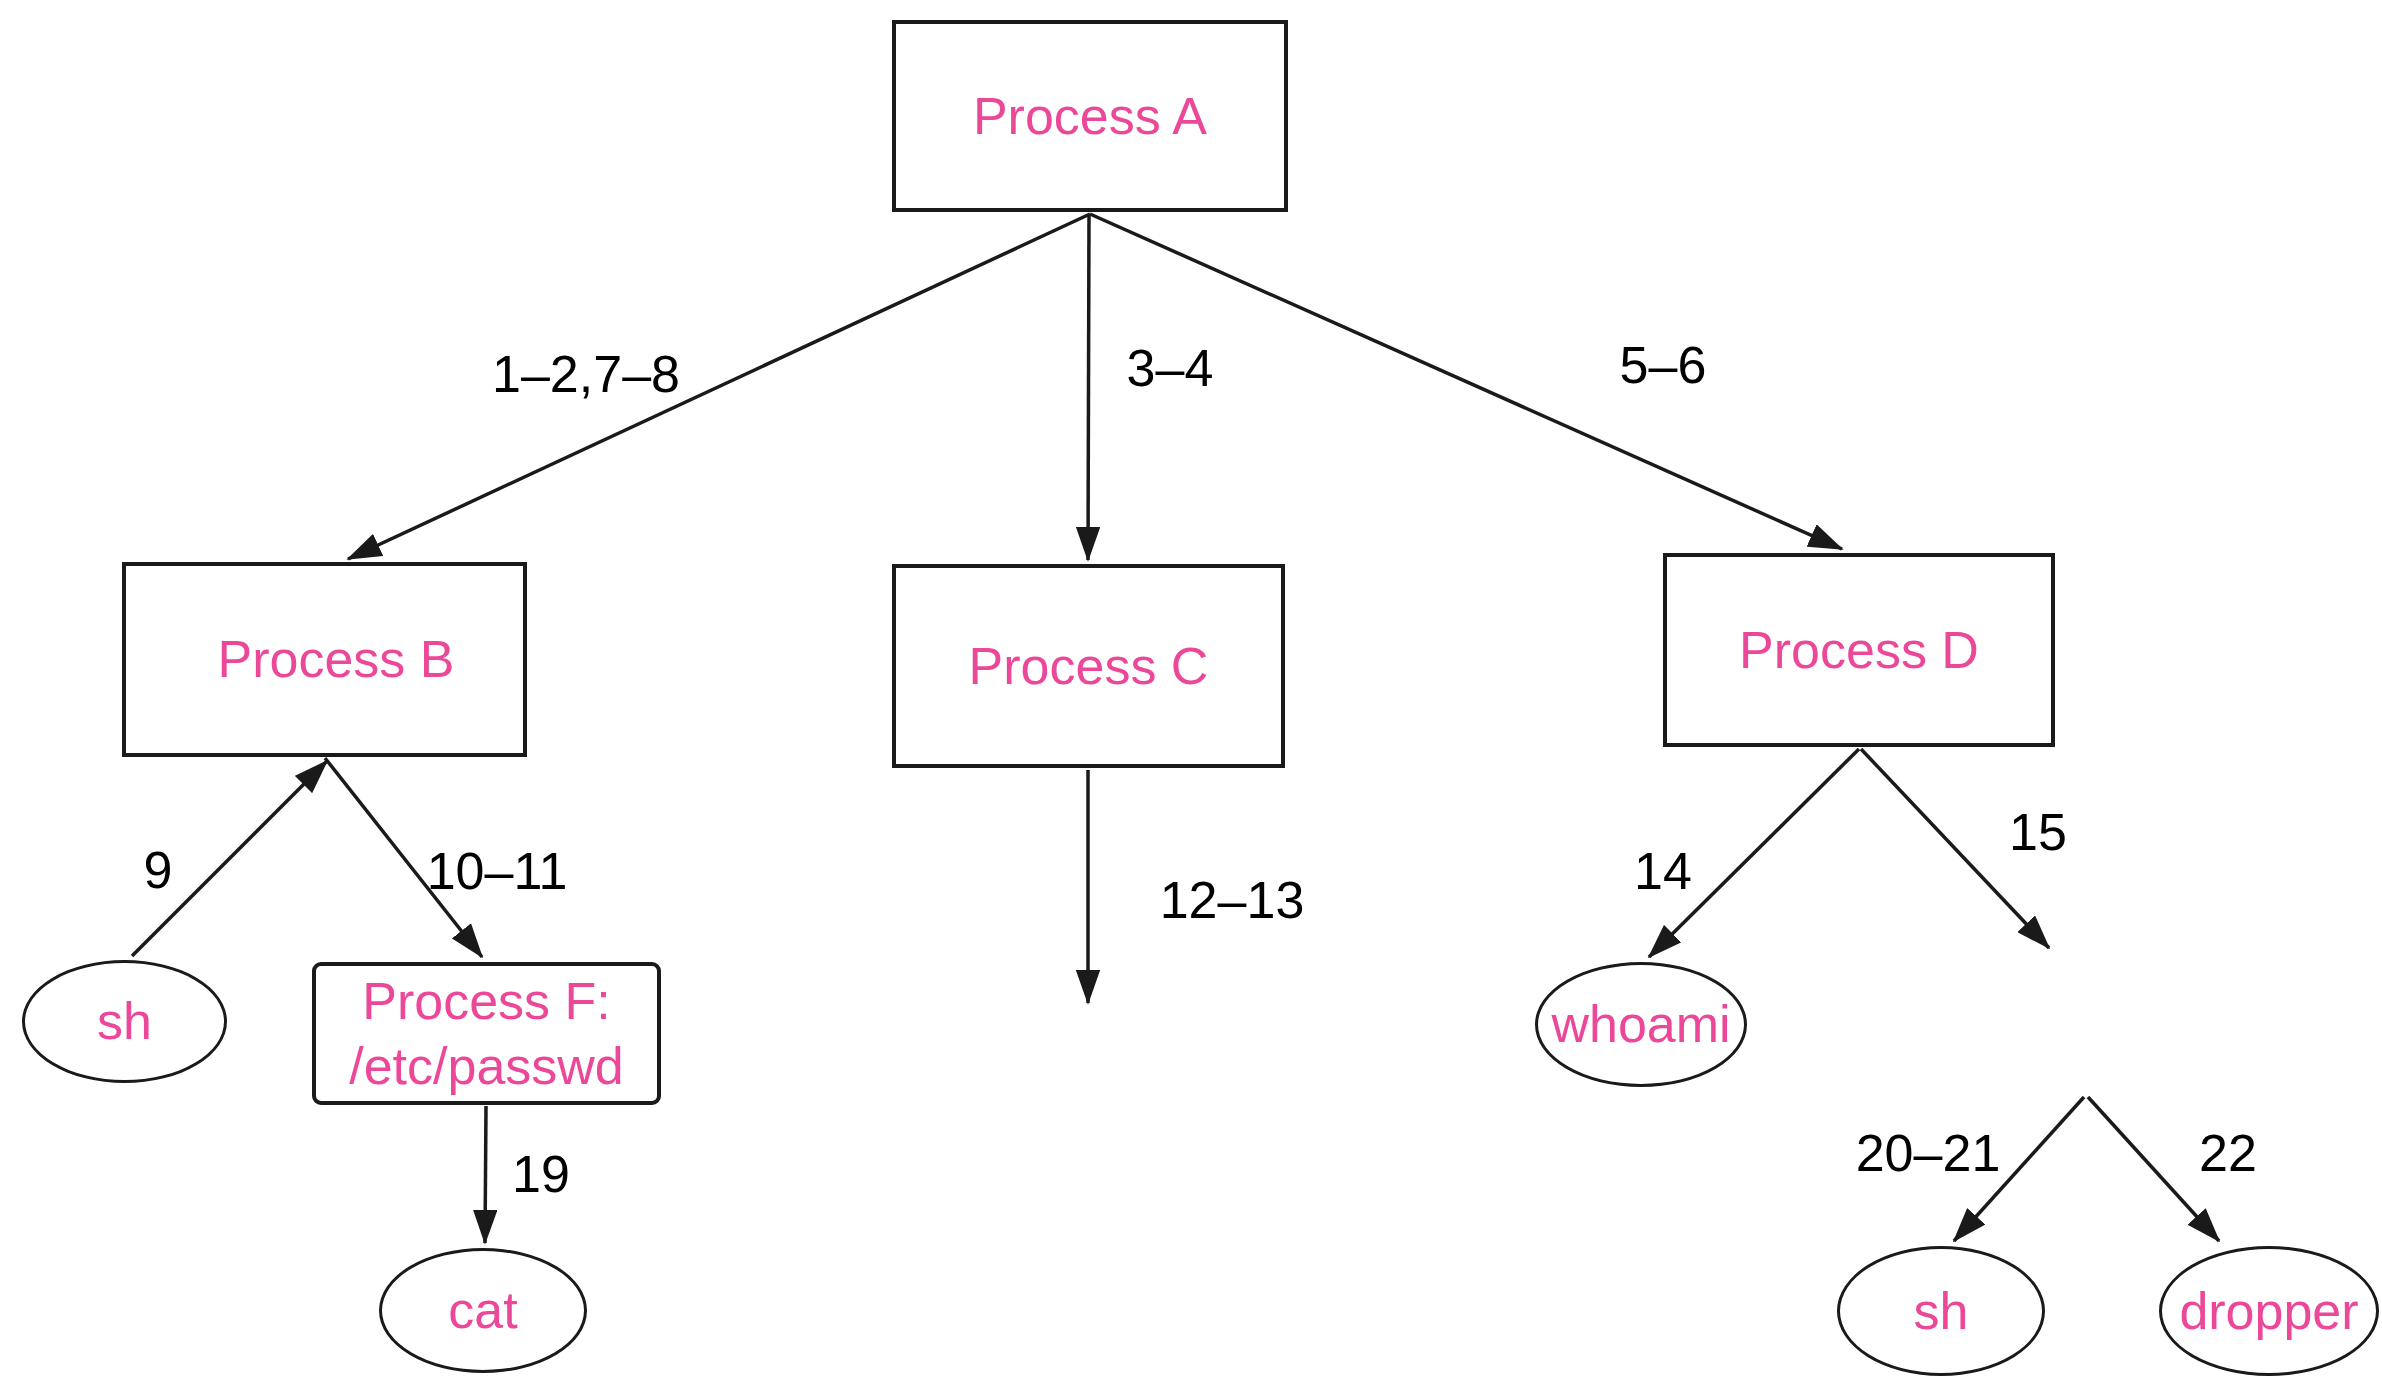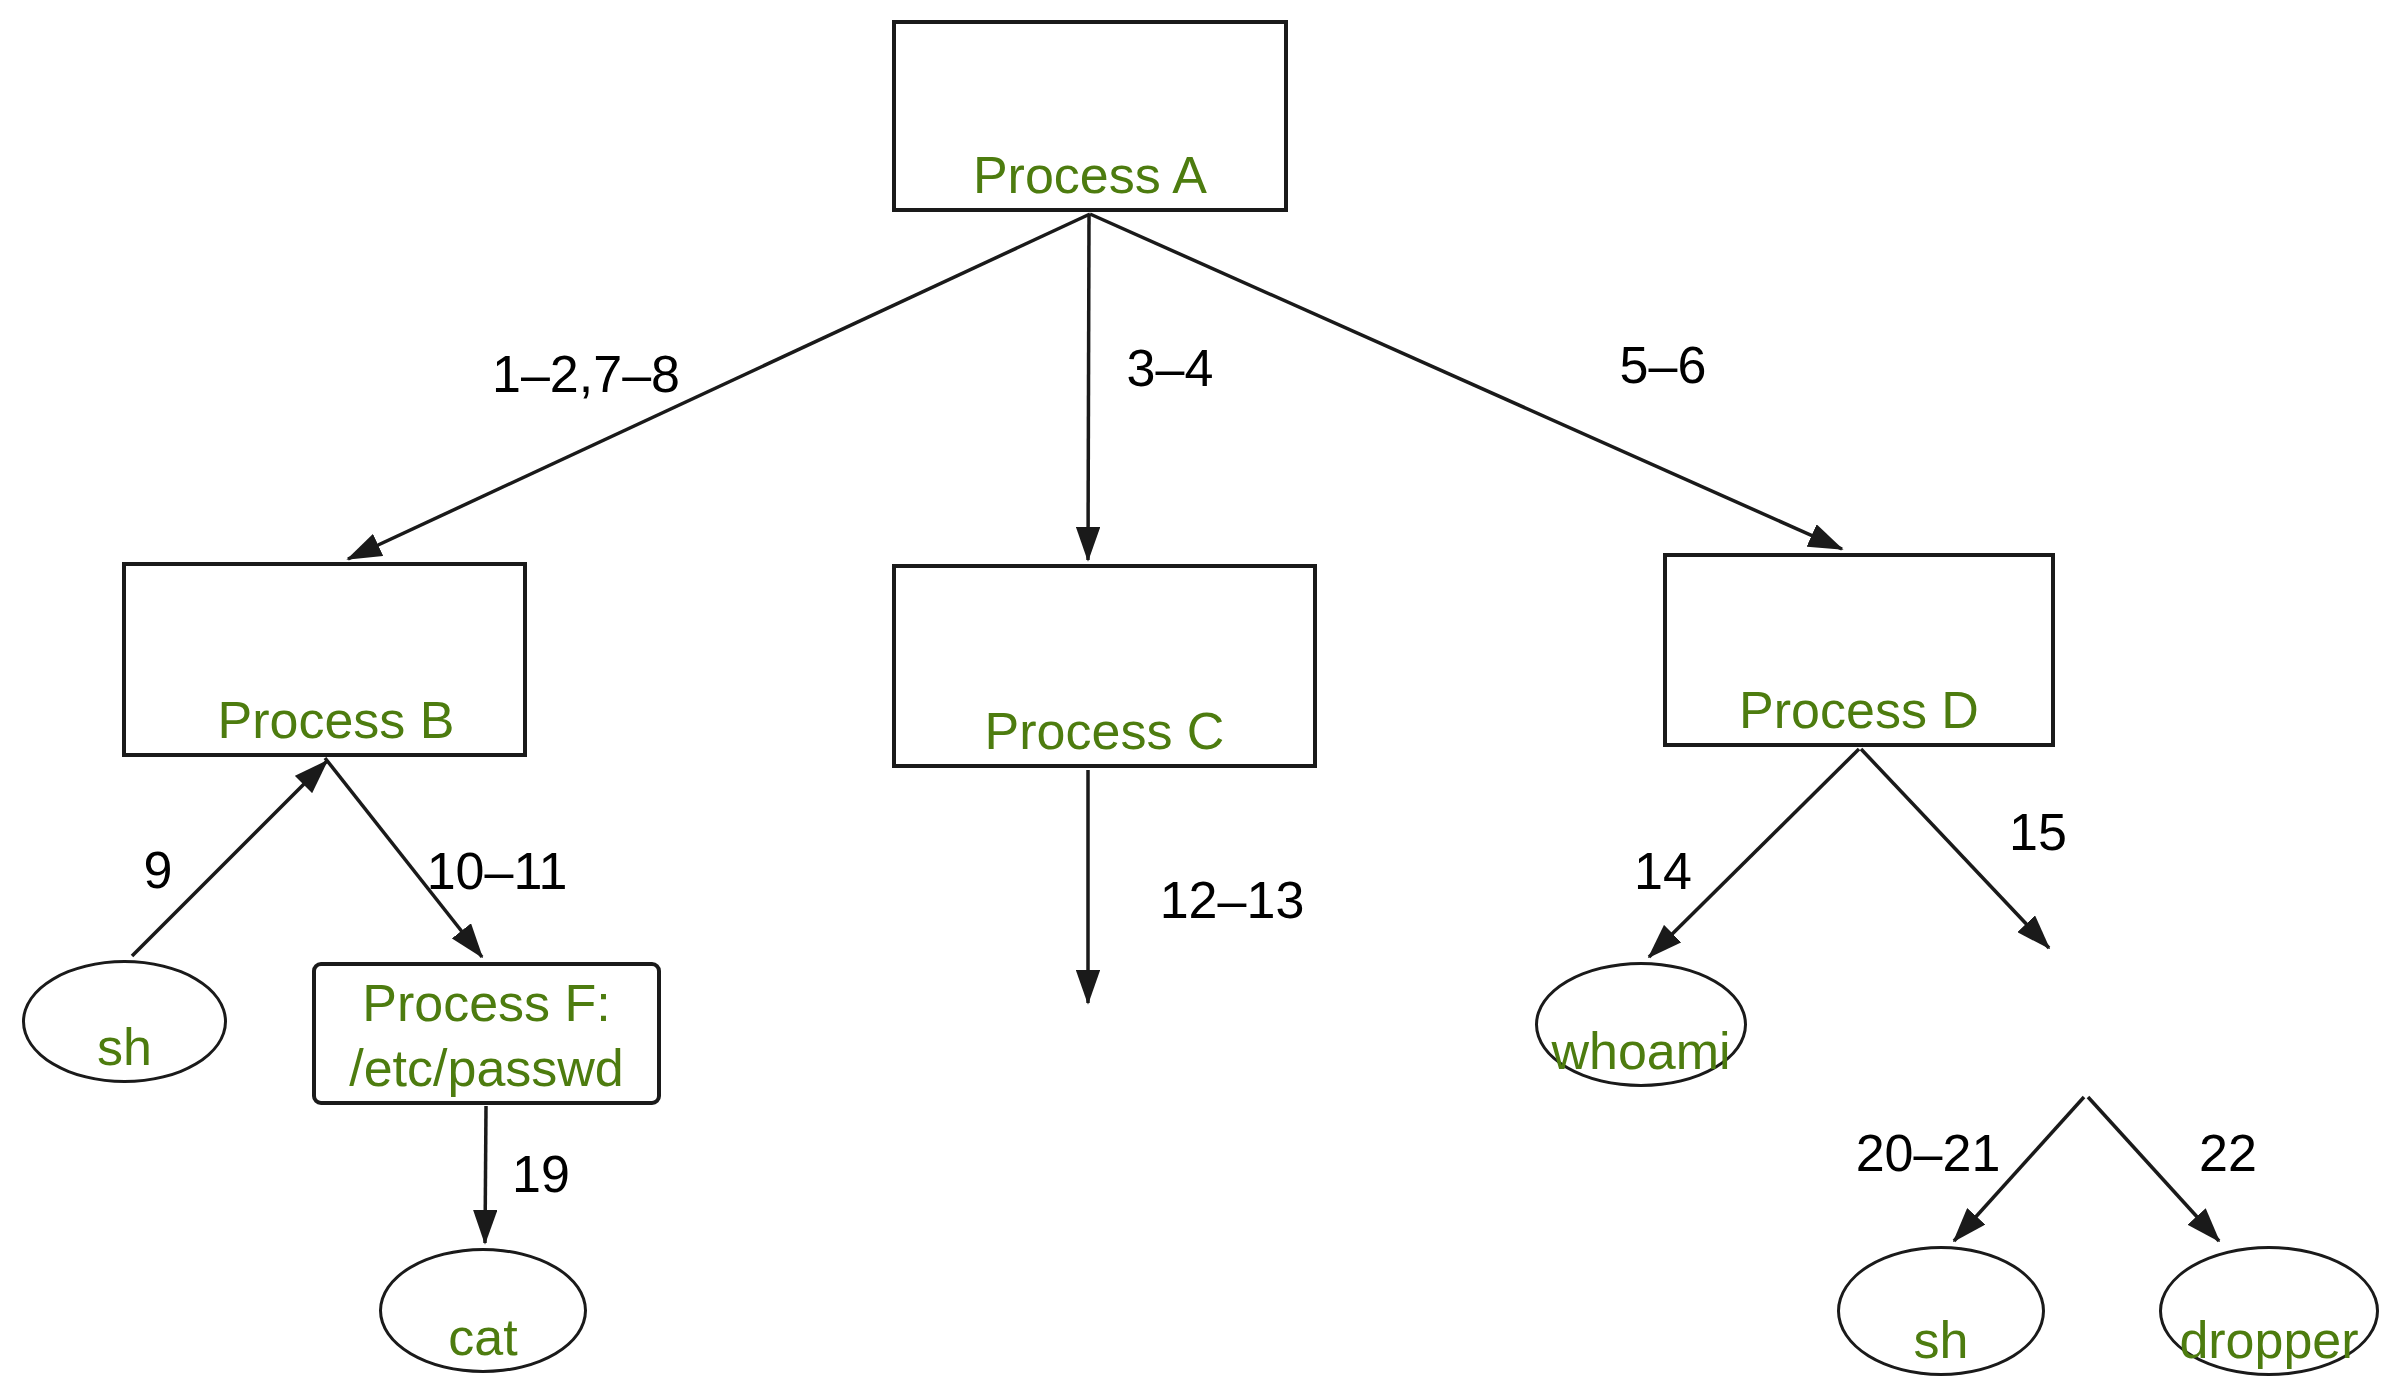--- a/index.html
+++ b/index.html
@@ -21,26 +21,26 @@
     left: 0; top: 0;
     width: 2382px;
     height: 1397px;
   }
   .node {
     position: absolute;
     box-sizing: border-box;
     display: flex;
     flex-direction: column;
     align-items: center;
-    justify-content: flex-end;
+    justify-content: center;
     text-align: center;
     font-size: 52px;
     line-height: 1.25;
     background: #ffffff;
-    color: #4d7c0f;
+    color: #ec4899;
   }
   .node.rect {
     border: 4px solid #1a1a1a;
   }
   .node.ellipse {
     border: 3px solid #1a1a1a;
     border-radius: 50%;
   }
   .node .lbl {
     white-space: nowrap;
@@ -80,21 +80,21 @@
   </svg>
 
   <div class="node rect" style="left:892px; top:20px; width:396px; height:192px;">
     <span class="lbl">Process A</span>
   </div>
 
   <div class="node rect" style="left:122px; top:562px; width:405px; height:195px;padding-left:23px;">
     <span class="lbl">Process B</span>
   </div>
 
-  <div class="node rect" style="left:892px; top:564px; width:425px; height:204px;">
+  <div class="node rect" style="left:892px; top:564px; width:393px; height:204px;">
     <span class="lbl">Process C</span>
   </div>
 
   <div class="node rect" style="left:1663px; top:553px; width:392px; height:194px;">
     <span class="lbl">Process D</span>
   </div>
 
   <div class="node rect" style="left:312px; top:962px; width:349px; height:143px;border-radius:9px;">
     <span class="lbl">Process F:</span>
     <span class="lbl">/etc/passwd</span>

